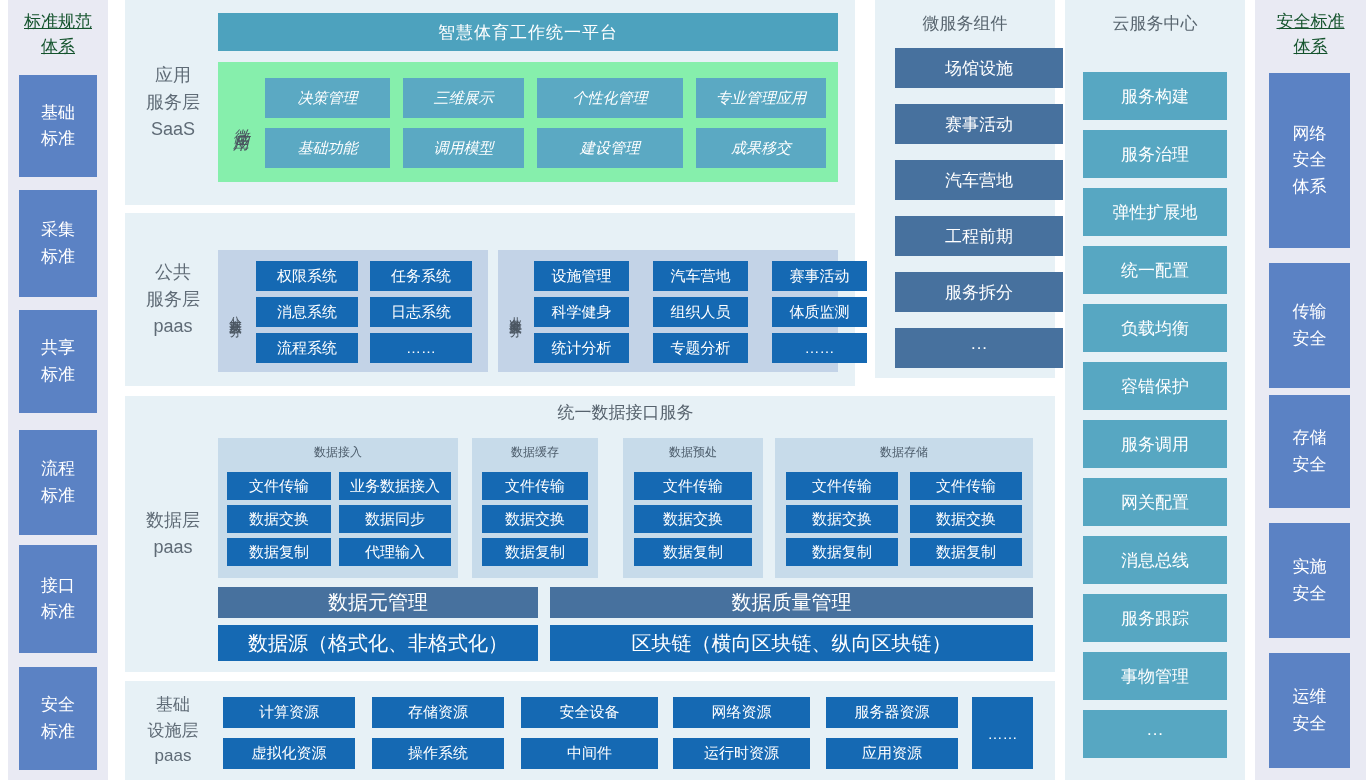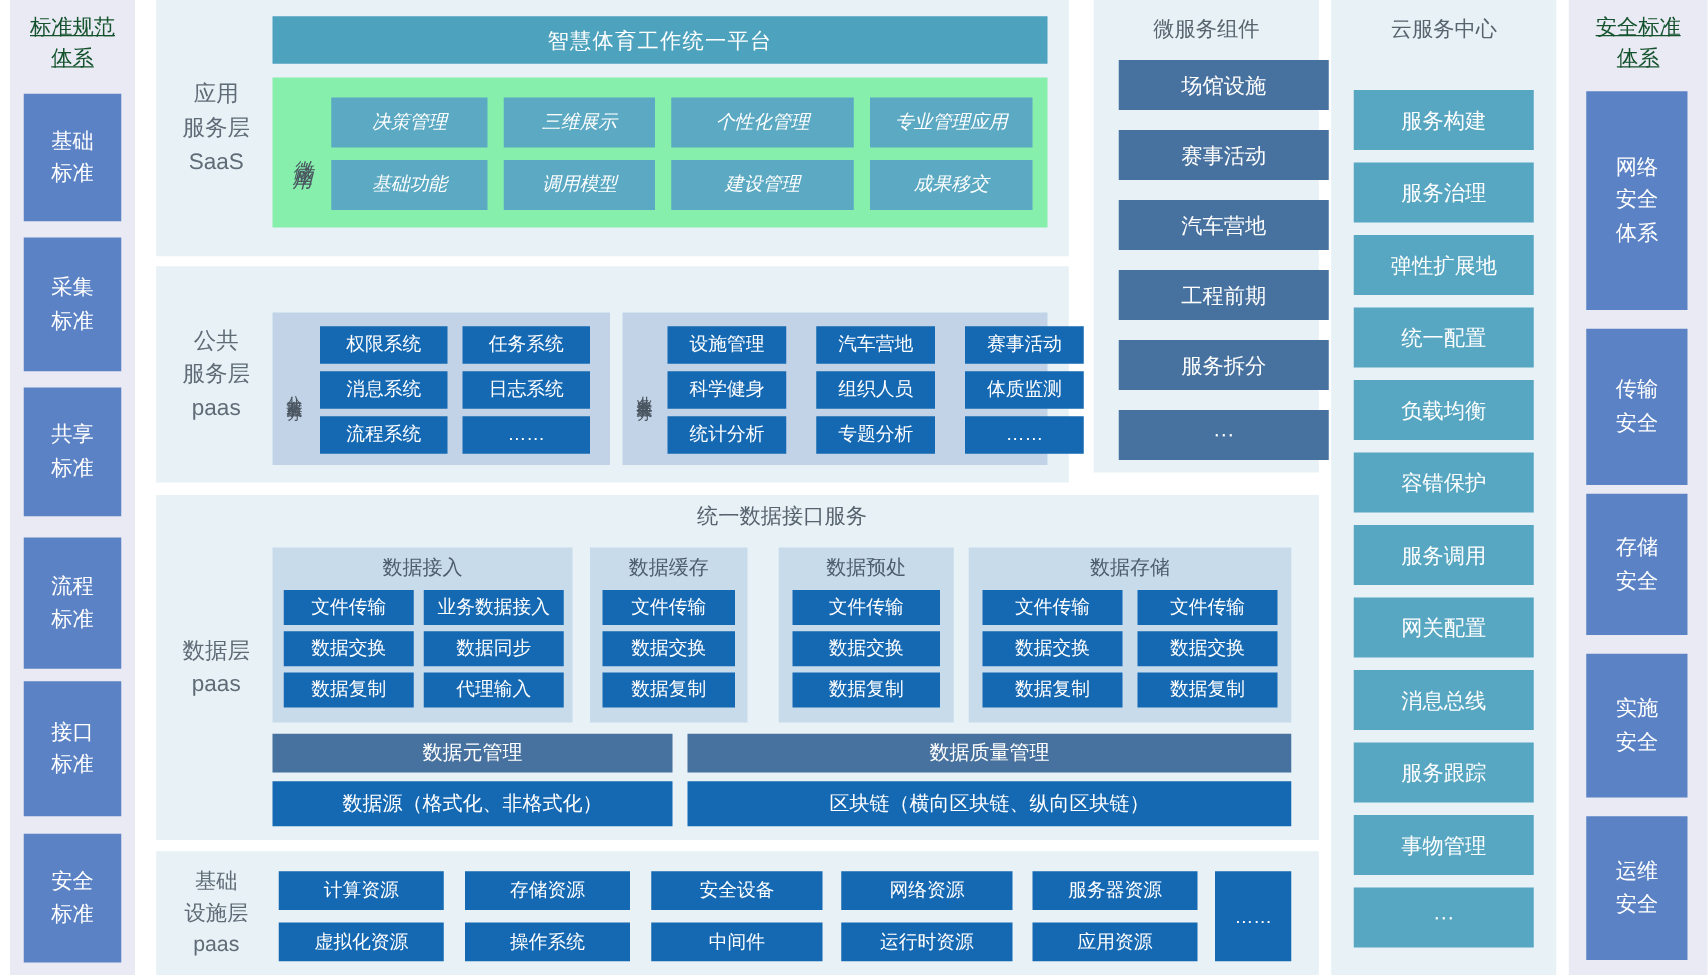--- a/index.html
+++ b/index.html
@@ -30,28 +30,28 @@
   .blue{background:#1569b3;}
   .slate{background:#47719e;}
   .micro-grid{position:absolute;left:47px;top:16px;display:grid;
     grid-template-columns:125px 121px 146px 130px;column-gap:13px;row-gap:10px;grid-auto-rows:40px;}
   .sec-title{position:absolute;text-align:center;font-size:17px;color:#56626d;}
   .svc-box{position:absolute;background:#c3d3e7;}
   .svc-grid{position:absolute;top:11px;display:grid;row-gap:6px;grid-auto-rows:30px;}
   .svc-grid.common{left:38px;grid-template-columns:102px 102px;column-gap:12px;}
   .svc-grid.business{left:36px;grid-template-columns:95px 95px 95px;column-gap:24px;}
   .data-box{position:absolute;background:#c7dbea;}
-  .dtitle{position:absolute;top:6px;left:0;width:100%;text-align:center;font-size:16px;color:#4c5c6b;}
+  .dtitle{position:absolute;top:6px;left:0;width:100%;text-align:center;font-size:12px;color:#4c5c6b;}
   .dgrid{position:absolute;top:34px;display:grid;row-gap:5px;grid-auto-rows:28px;}
   .dgrid.g1{left:9px;grid-template-columns:104px 112px;column-gap:8px;}
   .dgrid.g2{left:10px;grid-template-columns:106px;}
   .dgrid.g3{left:11px;grid-template-columns:118px;}
   .dgrid.g4{left:11px;grid-template-columns:112px 112px;column-gap:12px;}
   .bar{position:absolute;display:flex;align-items:center;justify-content:center;
-    color:#fff;font-size:16px;}
+    color:#fff;font-size:20px;}
   .infra-box{position:absolute;background:#1569b3;color:#fff;font-size:15px;
     display:flex;align-items:center;justify-content:center;}
   .col-title{position:absolute;top:12px;left:0;width:100%;text-align:center;
     font-size:17px;color:#57646e;}
   .ms-item{position:absolute;left:20px;width:168px;height:40px;background:#47719e;color:#fff;
     font-size:17px;display:flex;align-items:center;justify-content:center;}
   .cl-item{position:absolute;left:18px;width:144px;height:48px;background:#57a7c2;color:#fff;
     font-size:17px;display:flex;align-items:center;justify-content:center;}
 </style>
 </head>

